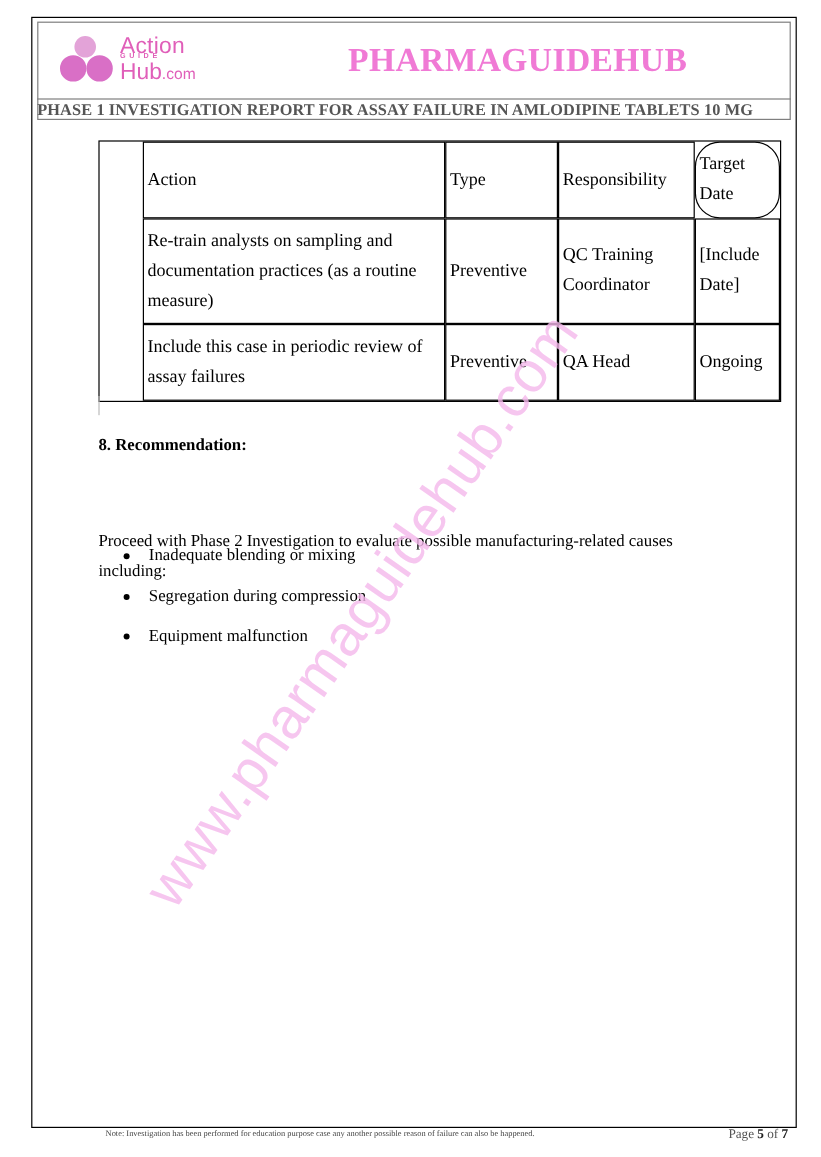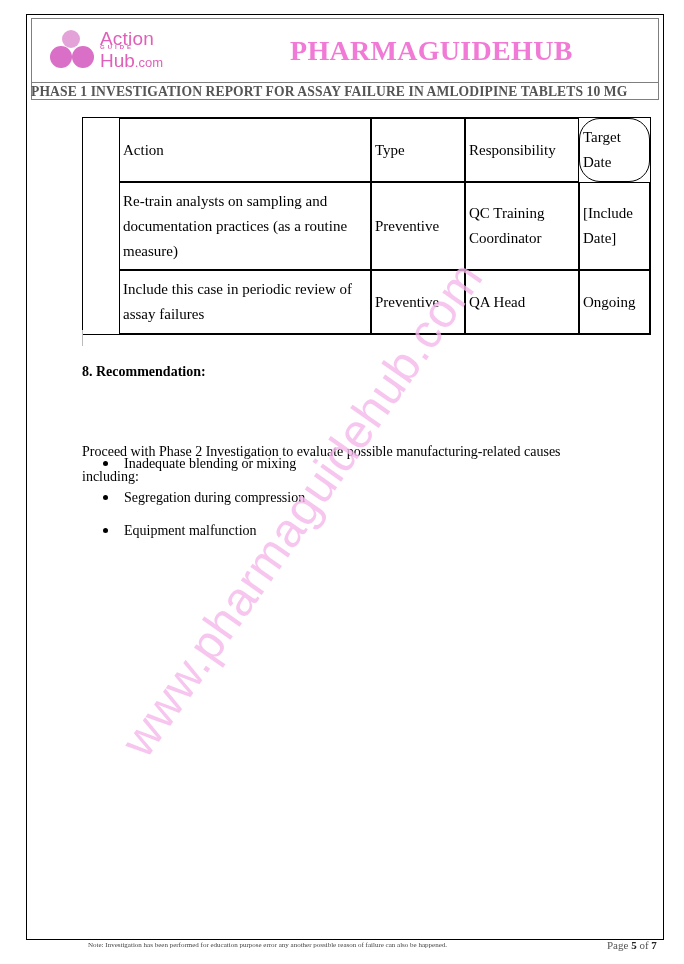--- a/index.html
+++ b/index.html
@@ -89,19 +89,19 @@
 <div class="para">Proceed with Phase 2 Investigation to evaluate possible manufacturing-related causes including:</div>
 
 <ul class="bullets">
   <li><span class="b"></span><span>Inadequate blending or mixing</span></li>
   <li><span class="b"></span><span>Segregation during compression</span></li>
   <li><span class="b"></span><span>Equipment malfunction</span></li>
 </ul>
 
 <div class="watermark" style="left:110px;top:735px;">www.pharmaguidehub.com</div>
 
-<div class="footer-note">Note: Investigation has been performed for education purpose error any another possible reason of failure can also be happened.</div>
+<div class="footer-note">Note: Investigation has been performed for education purpose case any another possible reason of failure can also be happened.</div>
 <div class="page-num">
   <span>Page</span>
   <b>5</b>
   <span>of</span>
   <b>7</b>
 </div>
 
 </body></html>

